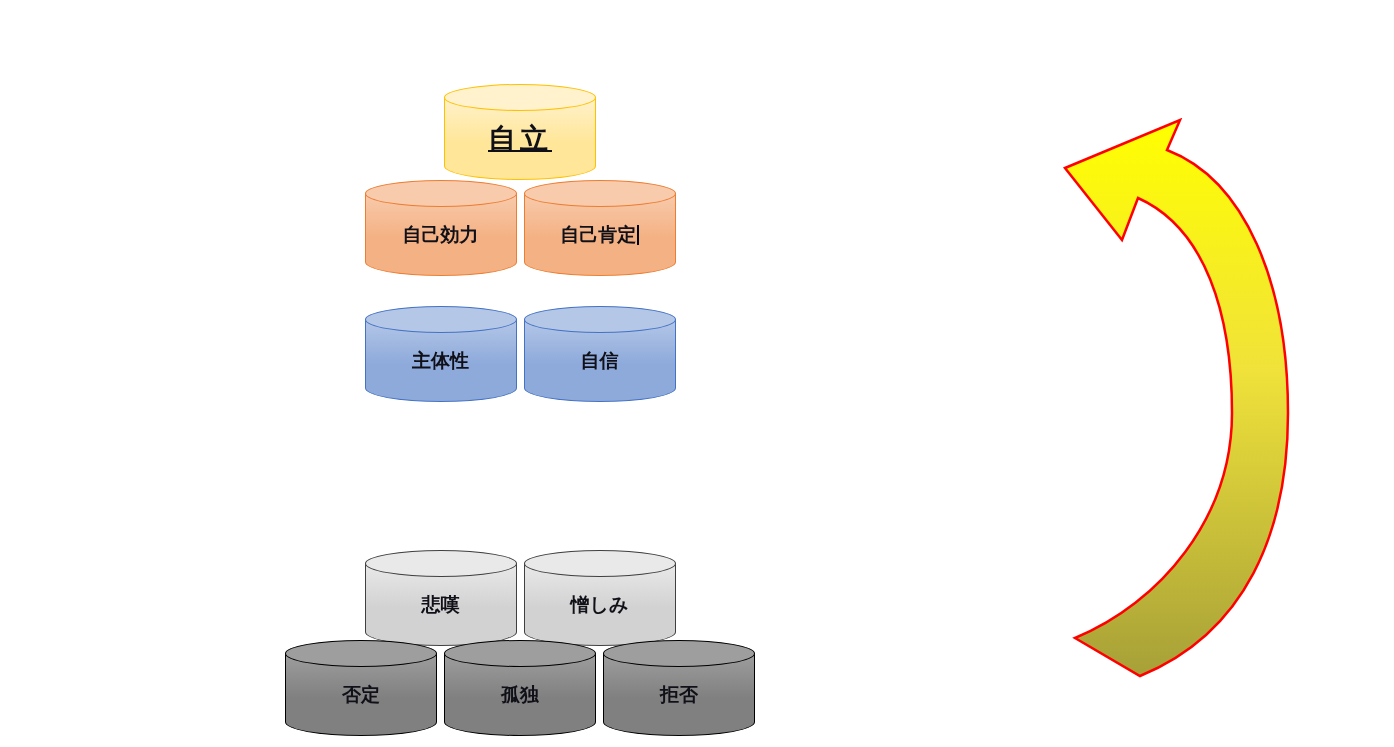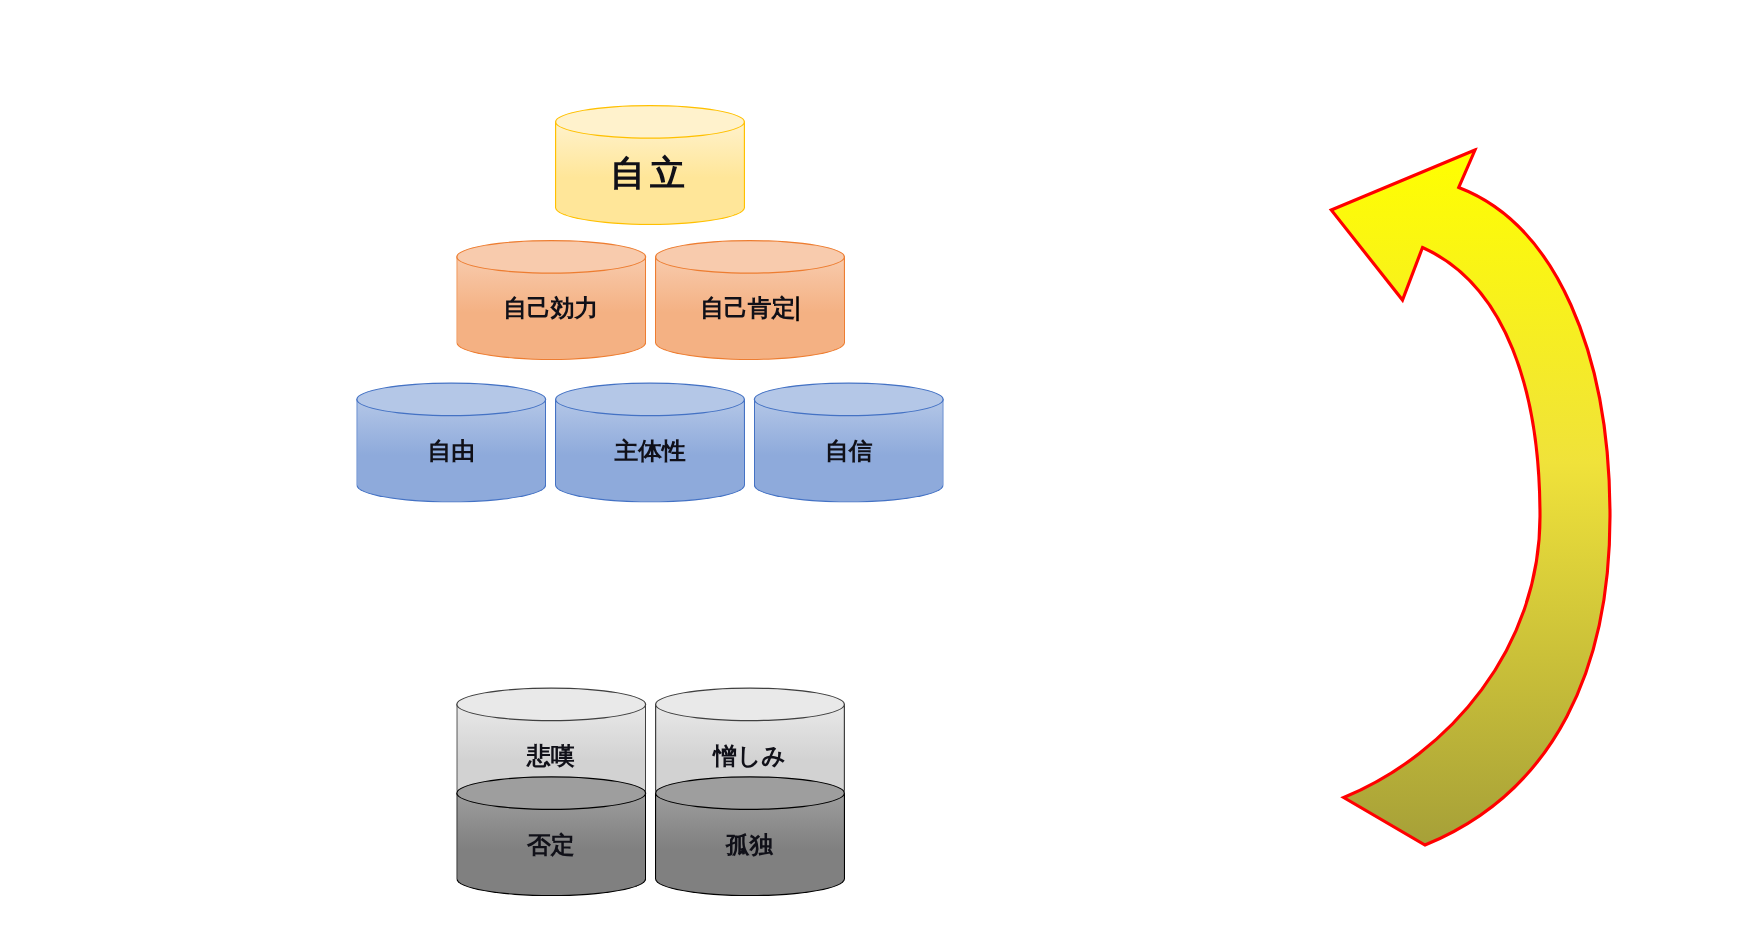--- a/index.html
+++ b/index.html
@@ -17,58 +17,53 @@
   }
   .cyl-top{
     position:absolute;left:0;top:0;width:152px;height:27px;box-sizing:border-box;
     background:var(--top);
     border:1.6px solid var(--stroke);border-radius:50%;
   }
   .cyl-label{
     position:absolute;left:0;right:0;top:42px;text-align:center;
     font-weight:bold;font-size:19px;color:#101018;white-space:nowrap;
   }
-  .row1 .cyl-label{top:36px;font-size:28px;letter-spacing:4px;}
+  .row1 .cyl-label{top:36px;font-size:28px;letter-spacing:4px;text-decoration:underline;}
 
   .caret{display:inline-block;width:1.5px;height:20px;background:#000;margin-left:1px;vertical-align:-4px;}
 
   .arrow-wrap{position:absolute;left:1040px;top:118px;width:262px;height:578px;}
 </style>
 </head>
 <body>
 
 <div class="canvas">
 
   <div class="row row1" style="top:84px">
     <div class="cyl" style="--fill: #FFE699; --top: #FFF2CC; --stroke: #FFC000;">
       <div class="cyl-body"></div>
       <div class="cyl-top"></div>
       <div class="cyl-label">自立</div>
     </div>
   </div>
 
-  <div class="row row2" style="top:192px">
+  <div class="row row2" style="top:180px">
     <div class="cyl" style="--fill: #F4B183; --top: #F8CBAD; --stroke: #ED7D31;">
       <div class="cyl-body"></div>
       <div class="cyl-top"></div>
       <div class="cyl-label">自己効力</div>
     </div>
     <div class="cyl" style="--fill: #F4B183; --top: #F8CBAD; --stroke: #ED7D31;">
       <div class="cyl-body"></div>
       <div class="cyl-top"></div>
       <div class="cyl-label"><span>自己肯定</span><span class="caret"></span></div>
     </div>
   </div>
 
   <div class="row row3" style="top:306px">
-    <div class="cyl" style="--fill: #8EAADB; --top: #B4C7E7; --stroke: #4472C4;">
-      <div class="cyl-body"></div>
-      <div class="cyl-top"></div>
-      <div class="cyl-label">自由</div>
-    </div>
     <div class="cyl" style="--fill: #8EAADB; --top: #B4C7E7; --stroke: #4472C4;">
       <div class="cyl-body"></div>
       <div class="cyl-top"></div>
       <div class="cyl-label">主体性</div>
     </div>
     <div class="cyl" style="--fill: #8EAADB; --top: #B4C7E7; --stroke: #4472C4;">
       <div class="cyl-body"></div>
       <div class="cyl-top"></div>
       <div class="cyl-label">自信</div>
     </div>
@@ -81,30 +76,35 @@
       <div class="cyl-top"></div>
       <div class="cyl-label">悲嘆</div>
     </div>
     <div class="cyl" style="--fill: #D2D2D2; --top: #E9E9E9; --stroke: #404040;">
       <div class="cyl-body"></div>
       <div class="cyl-top"></div>
       <div class="cyl-label">憎しみ</div>
     </div>
   </div>
 
-  <div class="row row6" style="top:621px">
+  <div class="row row6" style="top:640px">
     <div class="cyl" style="--fill: #808080; --top: #9E9E9E; --stroke: #000000;">
       <div class="cyl-body"></div>
       <div class="cyl-top"></div>
       <div class="cyl-label">否定</div>
     </div>
     <div class="cyl" style="--fill: #808080; --top: #9E9E9E; --stroke: #000000;">
       <div class="cyl-body"></div>
       <div class="cyl-top"></div>
       <div class="cyl-label">孤独</div>
+    </div>
+    <div class="cyl" style="--fill: #808080; --top: #9E9E9E; --stroke: #000000;">
+      <div class="cyl-body"></div>
+      <div class="cyl-top"></div>
+      <div class="cyl-label">拒否</div>
     </div>
   </div>
 
   <div class="arrow-wrap">
     <svg width="262" height="578" viewBox="0 0 262 578" xmlns="http://www.w3.org/2000/svg">
       <defs>
         <linearGradient id="arrowGrad" x1="0" y1="0" x2="0" y2="1">
           <stop offset="0" stop-color="#FFFF00"></stop>
           <stop offset="0.45" stop-color="#F0E23A"></stop>
           <stop offset="1" stop-color="#A6A038"></stop>

